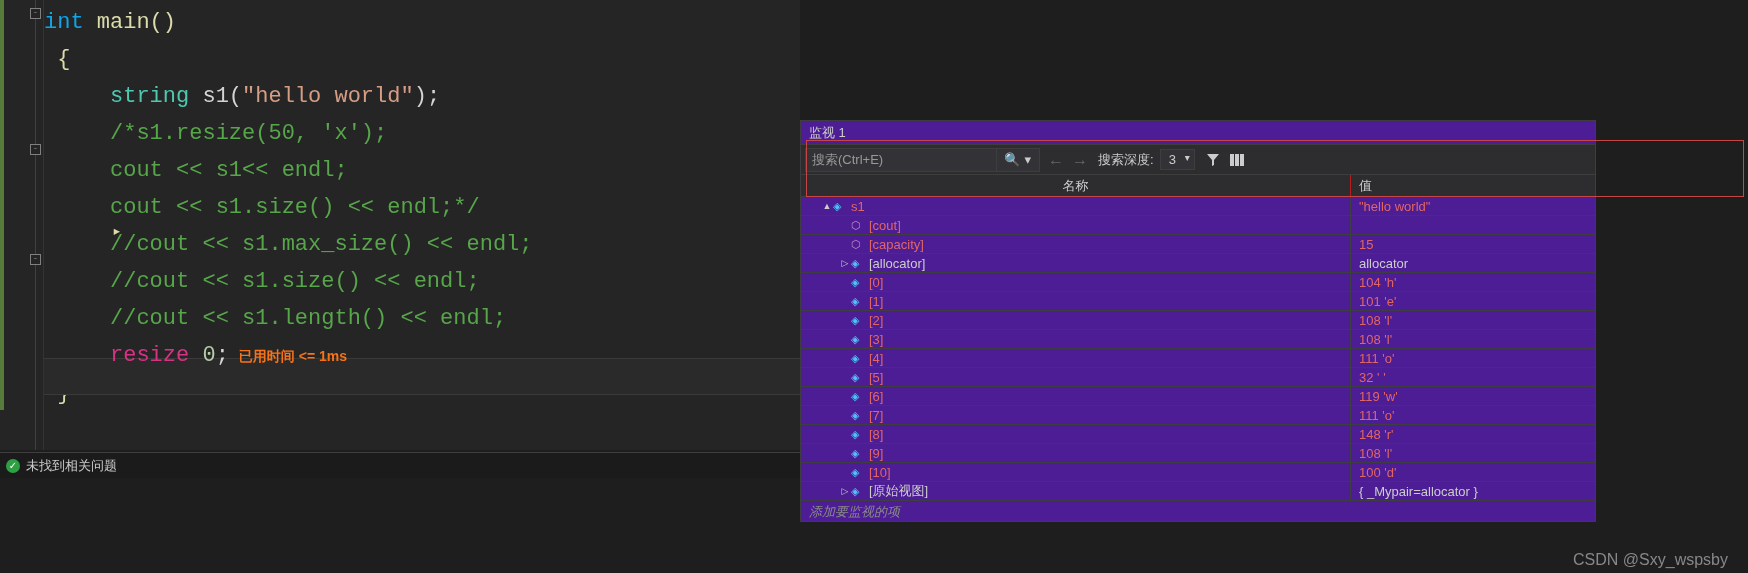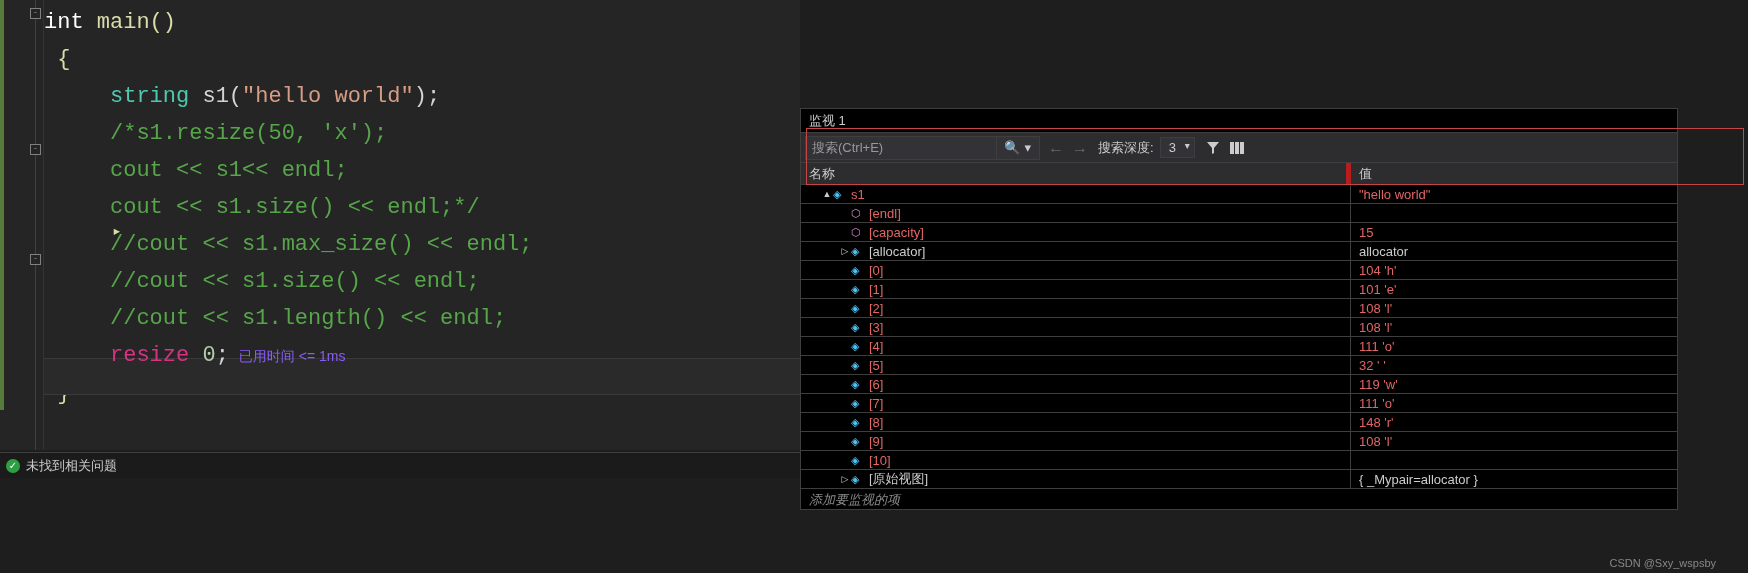--- a/index.html
+++ b/index.html
@@ -68,33 +68,34 @@
     border-bottom: 1px solid #3a3a3a;
   }
   .green-bar {
     position: absolute;
     left: 0;
     width: 4px;
     top: 0;
     height: 410px;
     background: #577b3a;
   }
-  .kw-blue { color: #ffffff; }
+  .kw-blue { color: #0ea5e9; }
   .teal { color: #4ec9b0; }
   .op-white { color: #d4d4d4; }
   .string { color: #d69d85; }
   .yellow { color: #dcdcaa; }
   .pink { color: #d63384; }
   .comment { color: #57a64a; }
   .num { color: #b5cea8; }
   .hint {
     font-size: 14px;
-    color: #8b5cf6;
+    color: #f97316;
     margin-left: 10px;
     font-family: "Microsoft YaHei", sans-serif;
+    font-weight: bold;
   }
   .arrow-bp {
     position: absolute;
     left: 68px;
     color: #dcdcaa;
     font-size: 16px;
   }
 
   
   .status-bar {
@@ -121,23 +122,23 @@
     justify-content: center;
     color: #fff;
     font-size: 10px;
     margin-right: 6px;
   }
 
   
   .watch-panel {
     position: absolute;
     left: 800px;
-    top: 108px;
-    width: 878px;
-    background: #000000;
+    top: 120px;
+    width: 796px;
+    background: #4c1d95;
     font-family: "Microsoft YaHei", Consolas, sans-serif;
     font-size: 13px;
     border: 1px solid #3e3e3e;
   }
   .watch-title {
     height: 24px;
     padding: 3px 8px;
     color: #cccccc;
     border-bottom: 1px solid #3e3e3e;
   }
@@ -203,21 +204,21 @@
     color: #cccccc;
   }
 
   .watch-header {
     display: flex;
     height: 22px;
     background: #2d2d30;
     border-bottom: 1px solid #3e3e3e;
     color: #cccccc;
   }
-  .col-name { flex: 0 0 550px; padding: 2px 8px; border-right: 5px solid #b91c1c; }
+  .col-name { flex: 0 0 550px; padding: 2px 8px; border-right: 1px solid #b91c1c; text-align: center; }
   .col-value { flex: 1; padding: 2px 8px; }
 
   .watch-body { }
   .watch-row {
     display: flex;
     height: 19px;
     border-bottom: 1px solid #3e3e3e;
     align-items: center;
   }
   .watch-row.red { color: #e06666; }
@@ -257,24 +258,24 @@
 
   .add-watch {
     height: 20px;
     padding: 2px 8px;
     color: #888;
     font-style: italic;
   }
 
   .watermark {
     position: absolute;
-    right: 32px;
+    right: 20px;
     bottom: 4px;
     color: #888;
-    font-size: 11px;
+    font-size: 16px;
     font-family: "Microsoft YaHei", sans-serif;
   }
 </style>
 </head>
 <body>
 
 <div class="code-area">
   <div class="gutter">
     <div class="green-bar"></div>
     <div class="fold-line"></div>
@@ -337,21 +338,21 @@
           <span class="expander">▲</span>
           <span class="node-icon i-blue">◈</span>
           <span>s1</span>
         </div>
         <div class="row-value">"hello world"</div>
       </div>
       <div class="watch-row red">
         <div class="row-name indent2">
           <span class="expander blank">▷</span>
           <span class="node-icon i-purple">⬡</span>
-          <span>[endl]</span>
+          <span>[cout]</span>
         </div>
       </div>
       <div class="watch-row red">
         <div class="row-name indent2">
           <span class="expander blank">▷</span>
           <span class="node-icon i-purple">⬡</span>
           <span>[capacity]</span>
         </div>
         <div class="row-value">15</div>
       </div>
@@ -442,20 +443,21 @@
           <span>[9]</span>
         </div>
         <div class="row-value">108 'l'</div>
       </div>
       <div class="watch-row red">
         <div class="row-name indent2">
           <span class="expander blank">▷</span>
           <span class="node-icon i-blue">◈</span>
           <span>[10]</span>
         </div>
+        <div class="row-value">100 'd'</div>
       </div>
       <div class="watch-row gray">
         <div class="row-name indent2">
           <span class="expander">▷</span>
           <span class="node-icon i-blue">◈</span>
           <span>[原始视图]</span>
         </div>
         <div class="row-value">{ _Mypair=allocator }</div>
       </div>
     </div>

